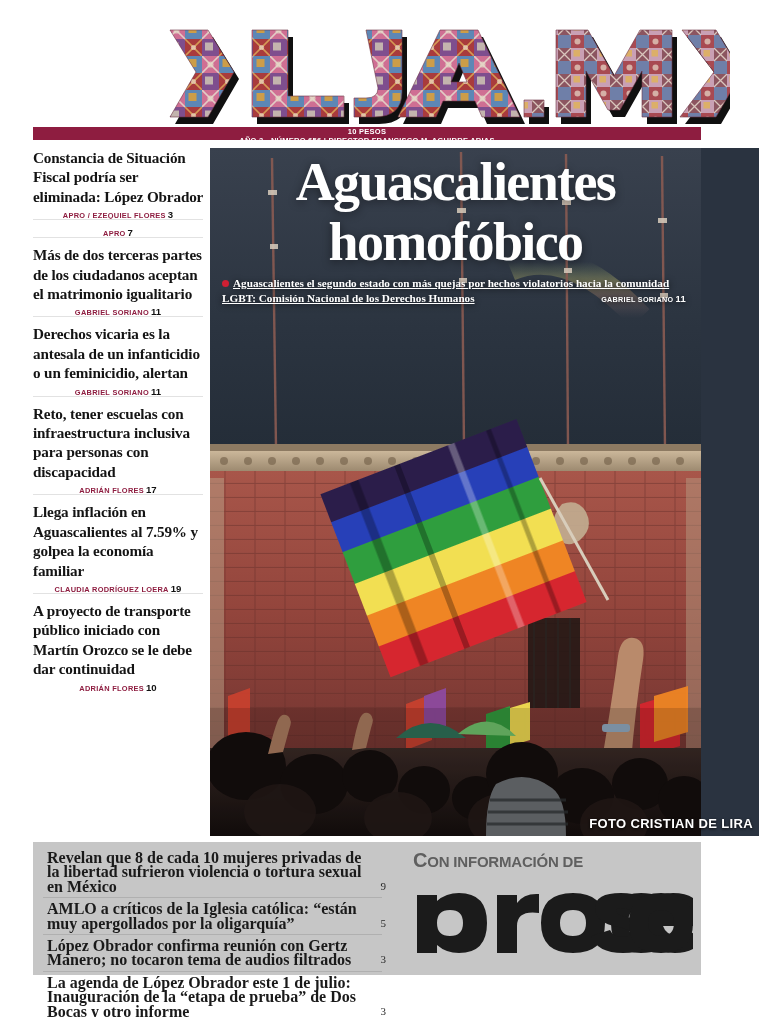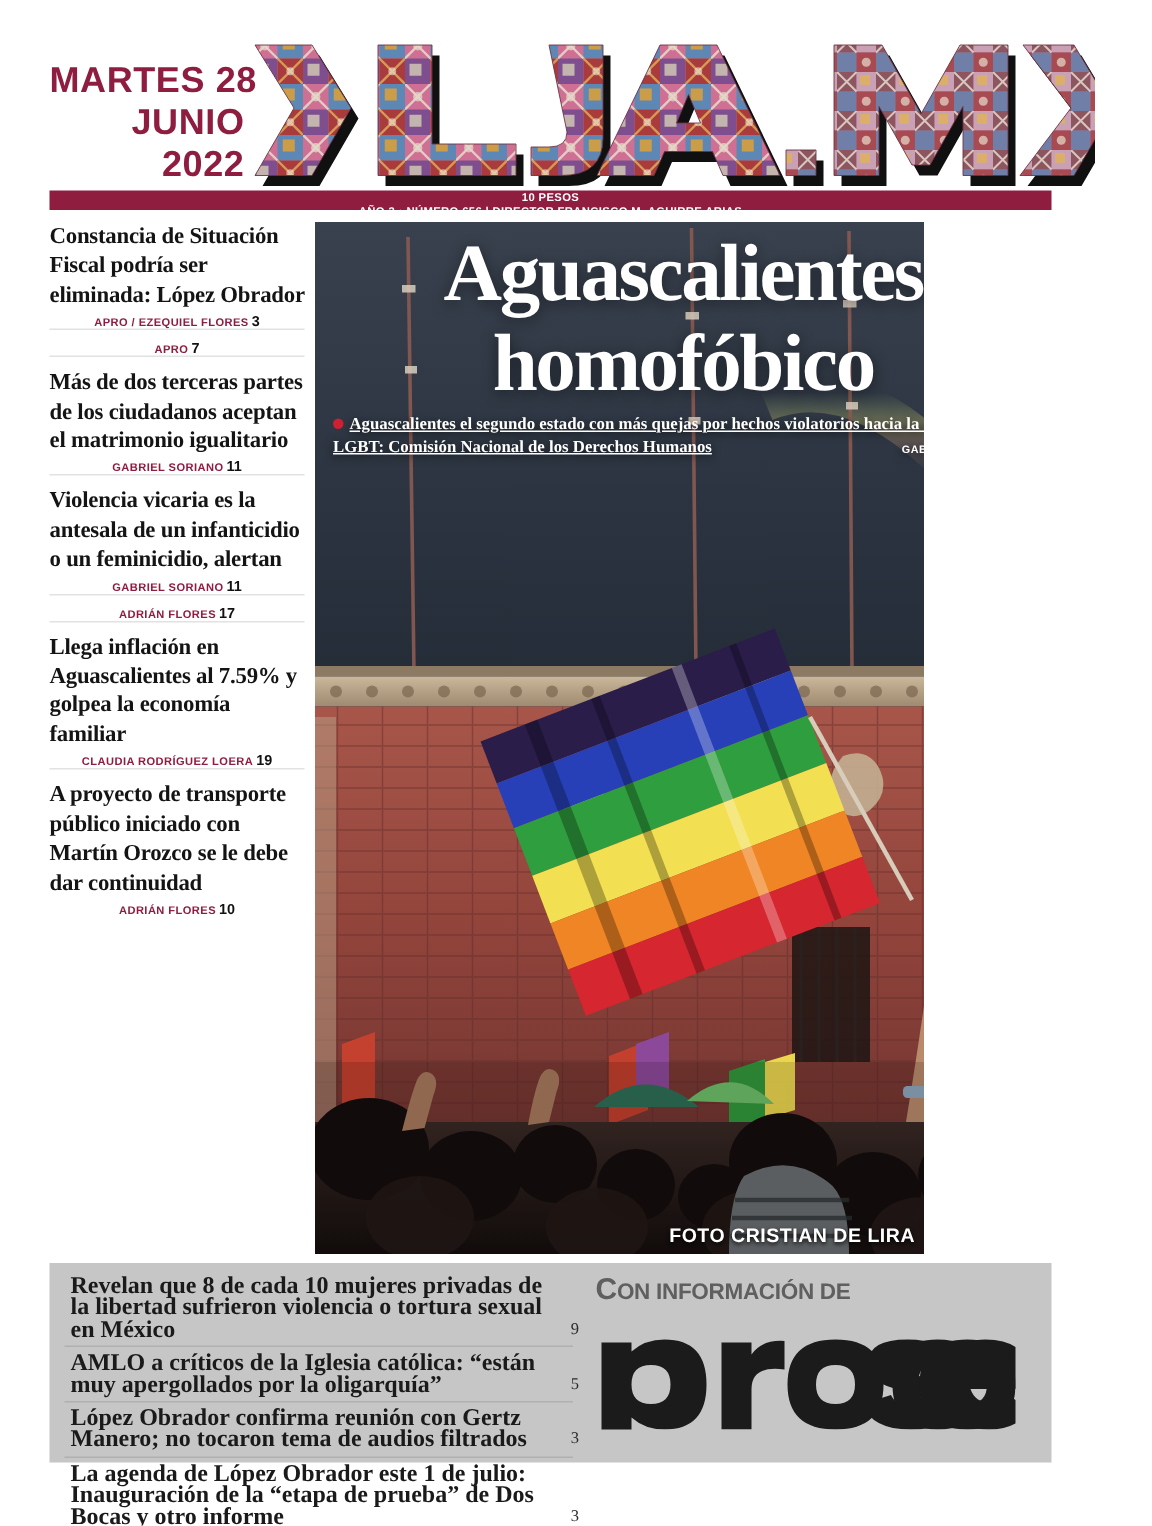--- a/index.html
+++ b/index.html
@@ -60,21 +60,21 @@
     text-align:center;
     font-family:Liberation Sans, sans-serif;
     font-size:7.4px;font-weight:700;letter-spacing:.3px;
     color:#8e1d40;text-transform:uppercase;
     margin-right:2px;
   }
   .sb-credit .pg{color:#111;font-size:9.6px;font-weight:700;margin-left:2px;letter-spacing:0;}
 
   
   .hero{
-    position:absolute;left:210px;top:148px;width:406px;height:688px;
+    position:absolute;left:210px;top:148px;width:549px;height:688px;
     overflow:hidden;background:#2a3340;
   }
   .hero svg.photo{position:absolute;left:0;top:0;width:491px;height:688px;display:block;}
   .hero-title{
     position:absolute;left:0;top:4px;width:491px;
     text-align:center;color:#fff;
     font-family:"Liberation Serif", serif;font-weight:700;
     font-size:54px;line-height:60px;letter-spacing:-1.6px;
     text-shadow:0 2px 10px rgba(0,0,0,.45);
     pointer-events:none;
@@ -125,44 +125,39 @@
     flex:1;
     font-family:"Liberation Serif", serif;font-weight:700;color:#1a1a1a;
     font-size:16px;line-height:14.4px;padding-left:6px;
   }
   .brief-pg{
     width:20px;text-align:right;flex:none;
     font-family:"Liberation Serif", serif;font-weight:400;color:#2a2a2a;
     font-size:11px;line-height:14.4px;padding-bottom:1px;
   }
   .proceso{
-    position:absolute;left:364px;top:6px;width:282px;height:120px;
+    position:absolute;left:380px;top:6px;width:282px;height:120px;
   }
   .proceso-kicker{
     font-family:"Liberation Sans", sans-serif;
     font-weight:700;color:#5f5f5f;
     font-size:20px;line-height:24px;letter-spacing:-.2px;
     text-transform:uppercase;
   }
   .proceso-kicker .sm{font-size:15px;}
   .proceso-logo{margin-top:1px;}
   .proceso-logo svg{display:block;width:280px;height:78px;}
 </style>
 </head>
 <body>
 
 <div class="page">
 
   <div class="masthead">
 
-    <div class="datebox">
-      <div>MARTES 28</div>
-      <div>JUNIO</div>
-      <div>2022</div>
-    </div>
 
     <div class="logo">
       <svg viewBox="0 0 562 105" xmlns="http://www.w3.org/2000/svg" aria-label="LJA.MX">
         <defs>
 
           <pattern id="quilt" width="34" height="34" patternUnits="userSpaceOnUse">
             <rect width="34" height="34" fill="#c07a92"></rect>
             <rect x="0" y="0" width="17" height="17" fill="#cf6f93"></rect>
             <rect x="17" y="0" width="17" height="17" fill="#5d87b5"></rect>
             <rect x="0" y="17" width="17" height="17" fill="#7e4e8e"></rect>
@@ -235,27 +230,28 @@
     </div>
 
     <div class="sb-item">
       <p class="sb-head">Más de dos terceras partes de los ciudadanos aceptan el matrimonio igualitario</p>
       <div class="sb-credit">
         <span>Gabriel Soriano</span><span class="pg">11</span>
       </div>
     </div>
 
     <div class="sb-item">
-      <p class="sb-head">Violencia vicaria es la antesala de un infanticidio o un feminicidio, alertan</p>
+      <p class="sb-head">Derechos vicaria es la antesala de un infanticidio o un feminicidio, alertan</p>
       <div class="sb-credit">
         <span>Gabriel Soriano</span><span class="pg">11</span>
       </div>
     </div>
 
     <div class="sb-item">
+      <p class="sb-head">Reto, tener escuelas con infraestructura inclusiva para personas con discapacidad</p>
       <div class="sb-credit">
         <span>Adrián Flores</span><span class="pg">17</span>
       </div>
     </div>
 
     <div class="sb-item">
       <p class="sb-head">Llega inflación en Aguascalientes al 7.59% y golpea la economía familiar</p>
       <div class="sb-credit">
         <span>Claudia Rodríguez Loera</span><span class="pg">19</span>
       </div>

